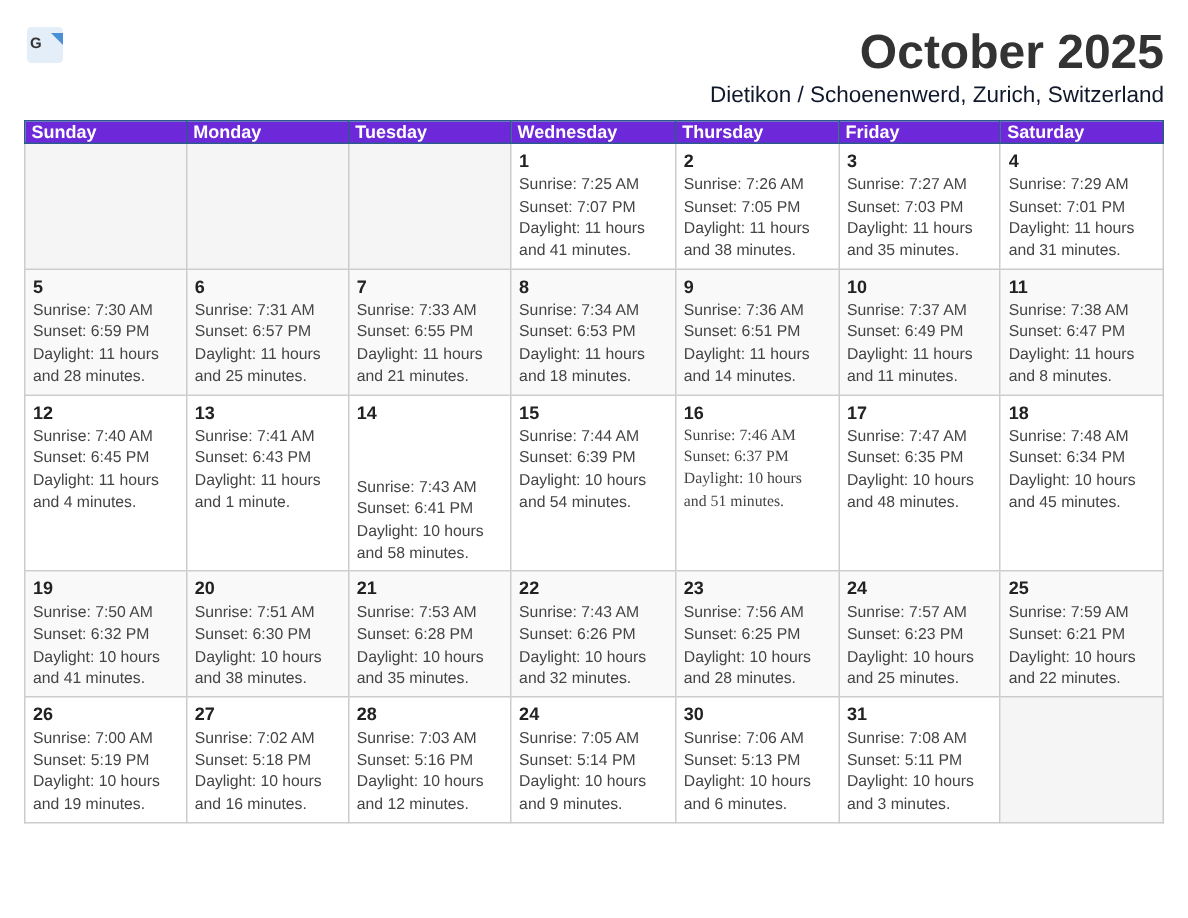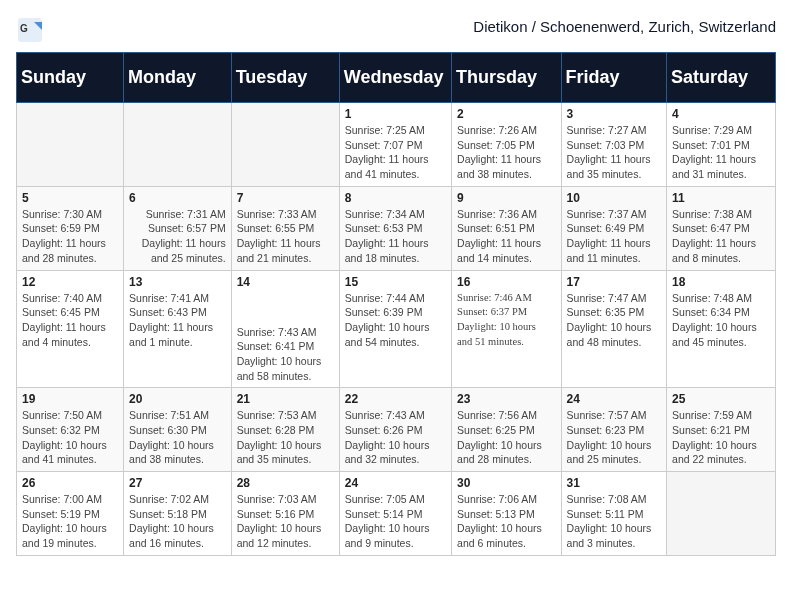--- a/index.html
+++ b/index.html
@@ -38,25 +38,25 @@
       color: #0f172a;
       margin-top: 2px;
     }
     .calendar {
       width: 100%;
       border-collapse: collapse;
       margin-top: 8px;
       font-size: 11px;
     }
     .calendar thead tr th {
-      background-color: #0f172a;
+      background-color: #6d28d9;
       color: #fff;
-      padding: 14px 4px;
+      padding: 0 4px;
       text-align: left;
-      font-size: 18px;
+      font-size: 12px;
       font-weight: bold;
       border: 1px solid #2d5a8e;
     }
     .calendar tbody tr td {
       border: 1px solid #ccc;
       padding: 4px 5px;
       vertical-align: top;
       width: 113px;
       min-height: 70px;
       background: #fff;
@@ -85,20 +85,21 @@
 
 <div class="header-section">
   <div class="logo">
     <svg class="logo-icon" viewBox="0 0 28 28" xmlns="http://www.w3.org/2000/svg">
       <rect x="2" y="2" width="24" height="24" rx="3" fill="#4a90d9" opacity="0.15"></rect>
       <text x="4" y="16" font-size="10" font-weight="bold" fill="#333">G</text>
       <polygon points="18,6 26,6 26,14" fill="#4a90d9"></polygon>
     </svg>
   </div>
   <div class="title-block">
+    <div class="month-year">October 2025</div>
     <div class="location">Dietikon / Schoenenwerd, Zurich, Switzerland</div>
   </div>
 </div>
 
 <table class="calendar">
   <thead>
     <tr>
 
     <th>Sunday</th>
         <th>Monday</th>
@@ -146,21 +147,21 @@
       <tr>
         <td>
           <span class="day-number">5</span>
           <div class="day-info" style="white-space: pre-line;">Sunrise: 7:30 AM
 Sunset: 6:59 PM
 Daylight: 11 hours
 and 28 minutes.</div>
         </td>
         <td>
           <span class="day-number">6</span>
-          <div class="day-info" style="white-space: pre-line; text-align: right;">Sunrise: 7:31 AM
+          <div class="day-info" style="white-space: pre-line;">Sunrise: 7:31 AM
 Sunset: 6:57 PM
 Daylight: 11 hours
 and 25 minutes.</div>
         </td>
         <td>
           <span class="day-number">7</span>
           <div class="day-info" style="white-space: pre-line;">Sunrise: 7:33 AM
 Sunset: 6:55 PM
 Daylight: 11 hours
 and 21 minutes.</div>

